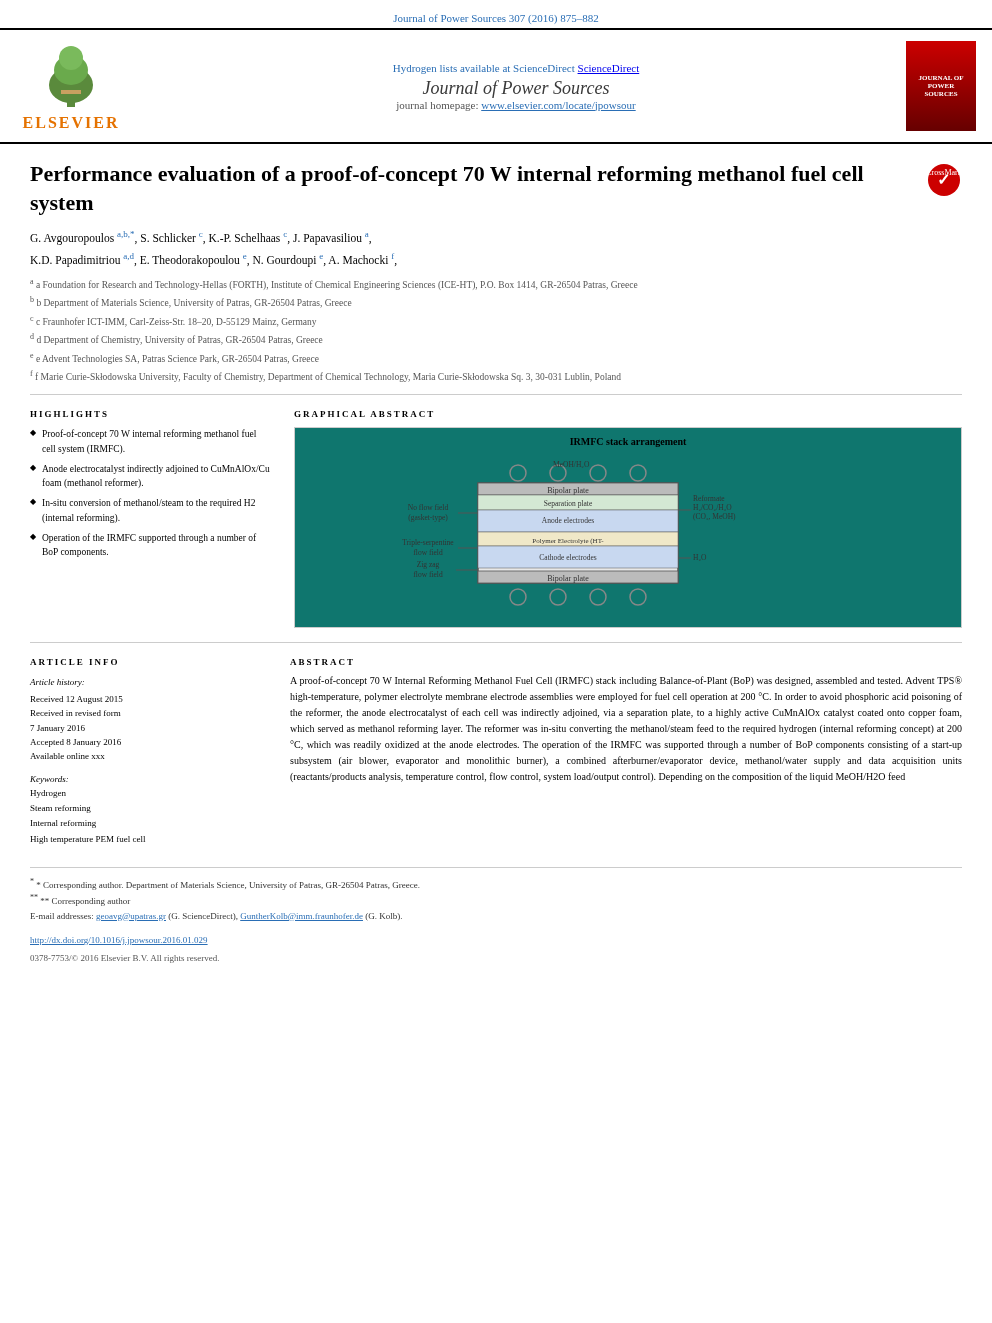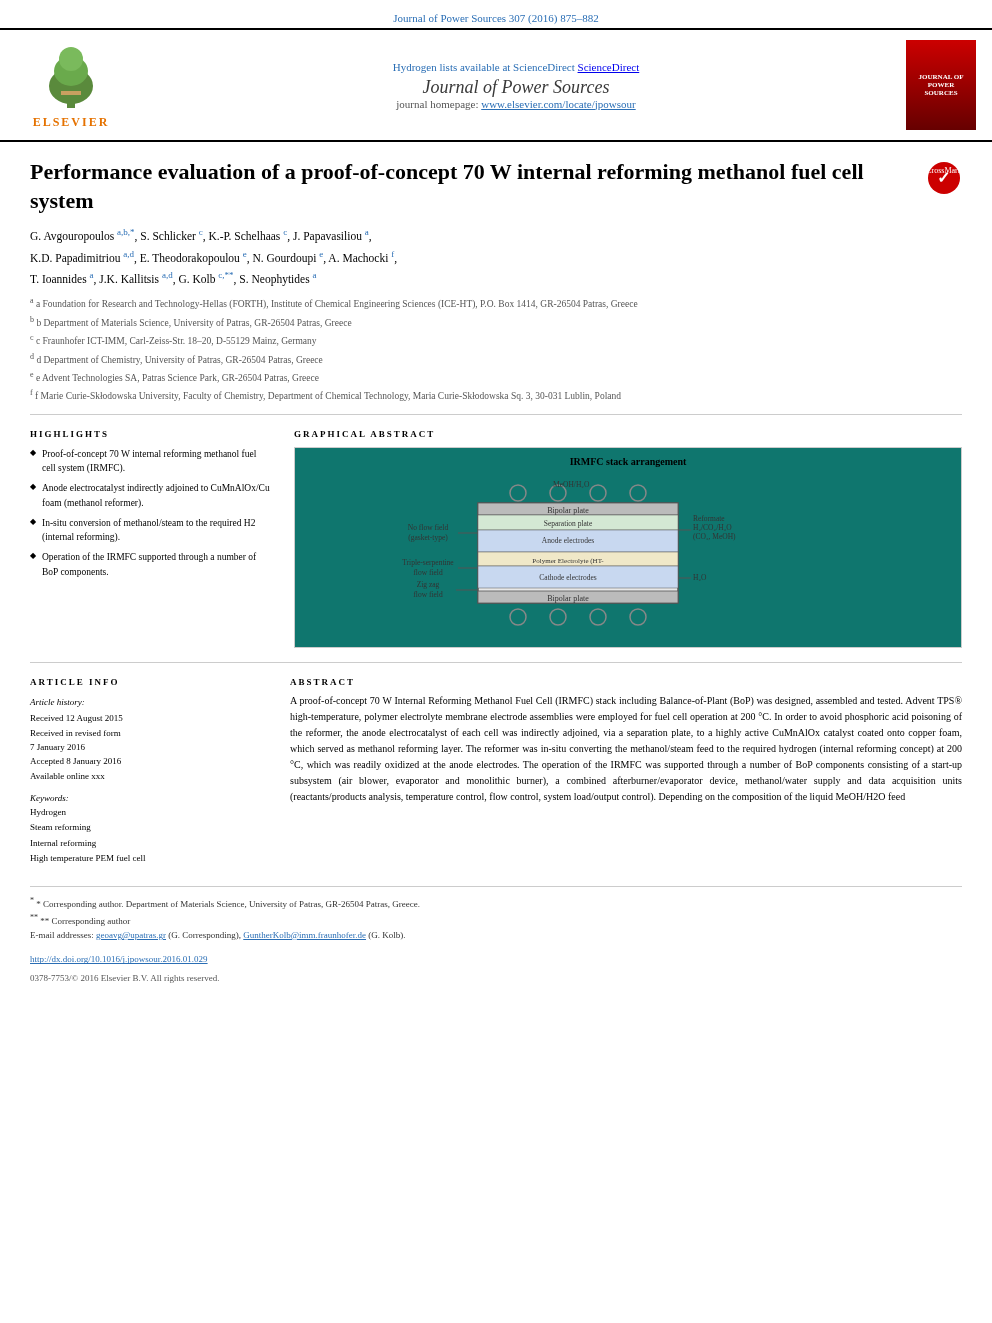--- a/index.html
+++ b/index.html
@@ -29,21 +29,21 @@
       flex-shrink: 0;
       display: flex;
       flex-direction: column;
       align-items: center;
     }
     .elsevier-tree {
       width: 80px;
       height: 70px;
     }
     .elsevier-text {
-      font-size: 12px;
+      font-size: 16px;
       font-weight: bold;
       color: #e57200;
       letter-spacing: 2px;
       margin-top: 4px;
     }
     .header-center {
       flex: 1;
       text-align: center;
     }
     .sciencedirect-link {
@@ -281,23 +281,20 @@
     </svg>
     <h1 class="paper-title">Performance evaluation of a proof-of-concept 70 W internal reforming methanol fuel cell system</h1>
   </div>
 
   <div class="authors">
     <div>
       G. Avgouropoulos <sup>a,b,<span class="star">*</span></sup>, S. Schlicker <sup>c</sup>, K.-P. Schelhaas <sup>c</sup>, J. Papavasiliou <sup>a</sup>,
     </div>
     <div>
       K.D. Papadimitriou <sup>a,d</sup>, E. Theodorakopoulou <sup>e</sup>, N. Gourdoupi <sup>e</sup>, A. Machocki <sup>f</sup>,
-    </div>
-    <div>
-      T. Ioannides <sup>a</sup>, J.K. Kallitsis <sup>a,d</sup>, G. Kolb <sup>c,<span class="star">**</span></sup>, S. Neophytides <sup>a</sup>
     </div>
   </div>
 
   <div class="affiliations">
     <div><sup>a</sup> <span>a Foundation for Research and Technology-Hellas (FORTH), Institute of Chemical Engineering Sciences (ICE-HT), P.O. Box 1414, GR-26504 Patras, Greece</span></div>
     <div><sup>b</sup> <span>b Department of Materials Science, University of Patras, GR-26504 Patras, Greece</span></div>
     <div><sup>c</sup> <span>c Fraunhofer ICT-IMM, Carl-Zeiss-Str. 18–20, D-55129 Mainz, Germany</span></div>
     <div><sup>d</sup> <span>d Department of Chemistry, University of Patras, GR-26504 Patras, Greece</span></div>
     <div><sup>e</sup> <span>e Advent Technologies SA, Patras Science Park, GR-26504 Patras, Greece</span></div>
     <div><sup>f</sup> <span>f Marie Curie-Skłodowska University, Faculty of Chemistry, Department of Chemical Technology, Maria Curie-Skłodowska Sq. 3, 30-031 Lublin, Poland</span></div>
@@ -403,21 +400,21 @@
   <div class="footnotes-section">
     <div>
       <sup>*</sup> <span>* Corresponding author. Department of Materials Science, University of Patras, GR-26504 Patras, Greece.</span>
     </div>
     <div>
       <sup>**</sup> <span>** Corresponding author</span>
     </div>
     <div>
       <span>E-mail addresses:</span>
       <a href="#">geoavg@upatras.gr</a>
-      <span>(G. Corresponding),</span>
+      <span>(G. ScienceDirect),</span>
       <a href="#">GuntherKolb@imm.fraunhofer.de</a>
       <span>(G. Kolb).</span>
     </div>
     <div class="doi-section">
       <a href="#">http://dx.doi.org/10.1016/j.jpowsour.2016.01.029</a>
     </div>
     <div class="copyright-section">0378-7753/© 2016 Elsevier B.V. All rights reserved.</div>
   </div>
 
 </div>

